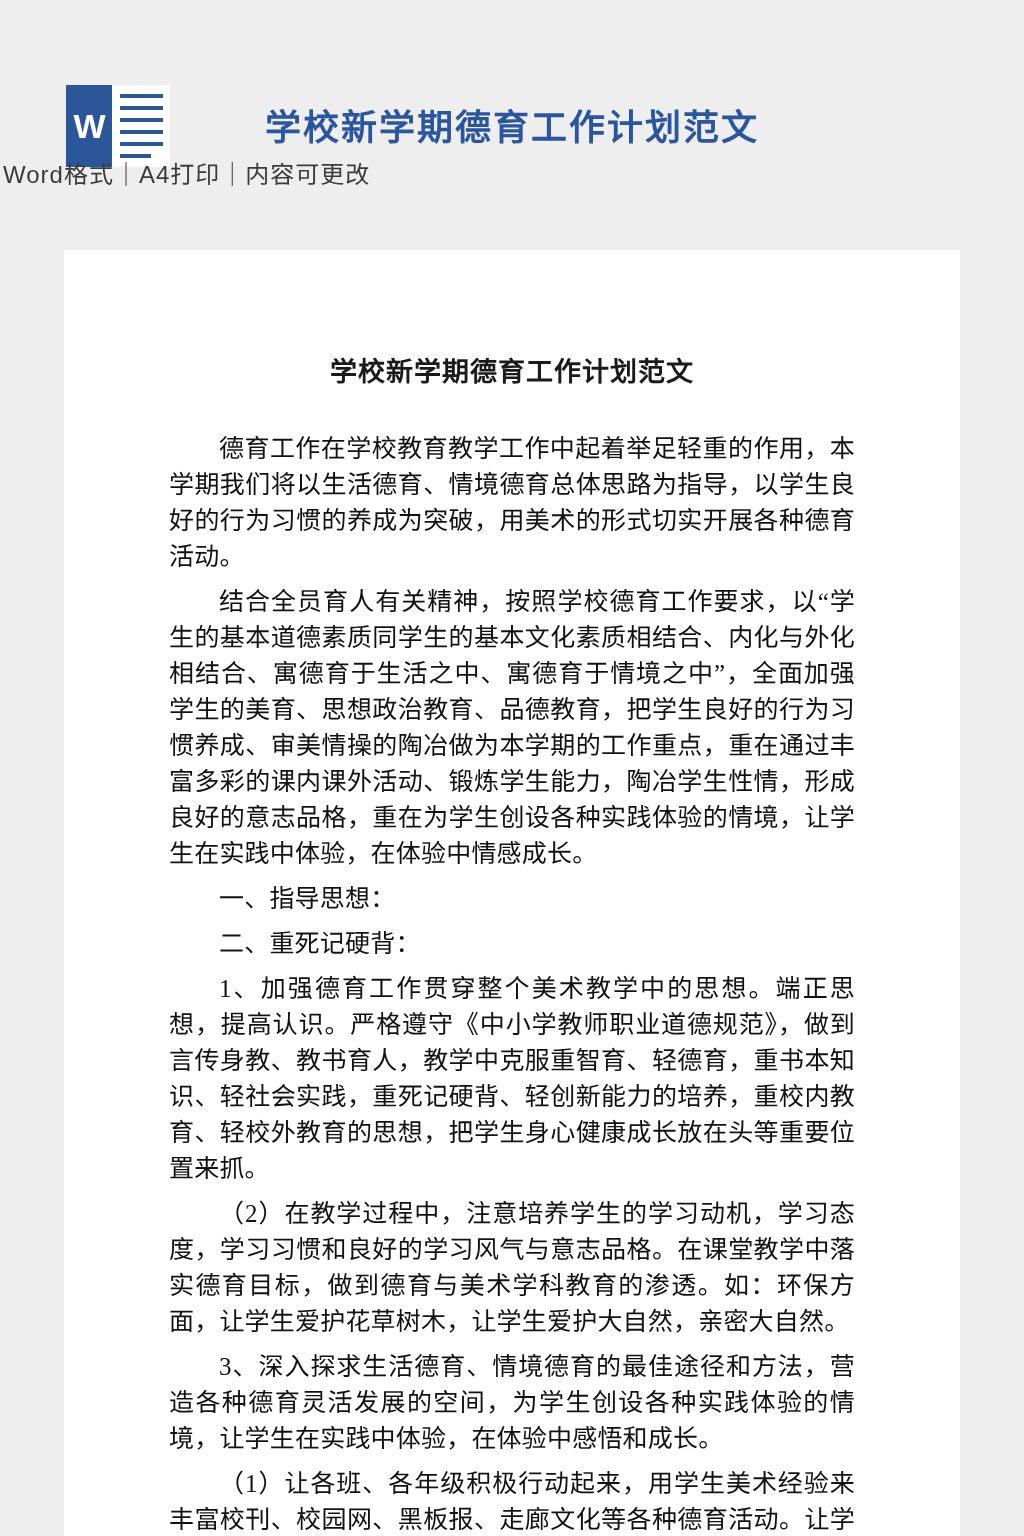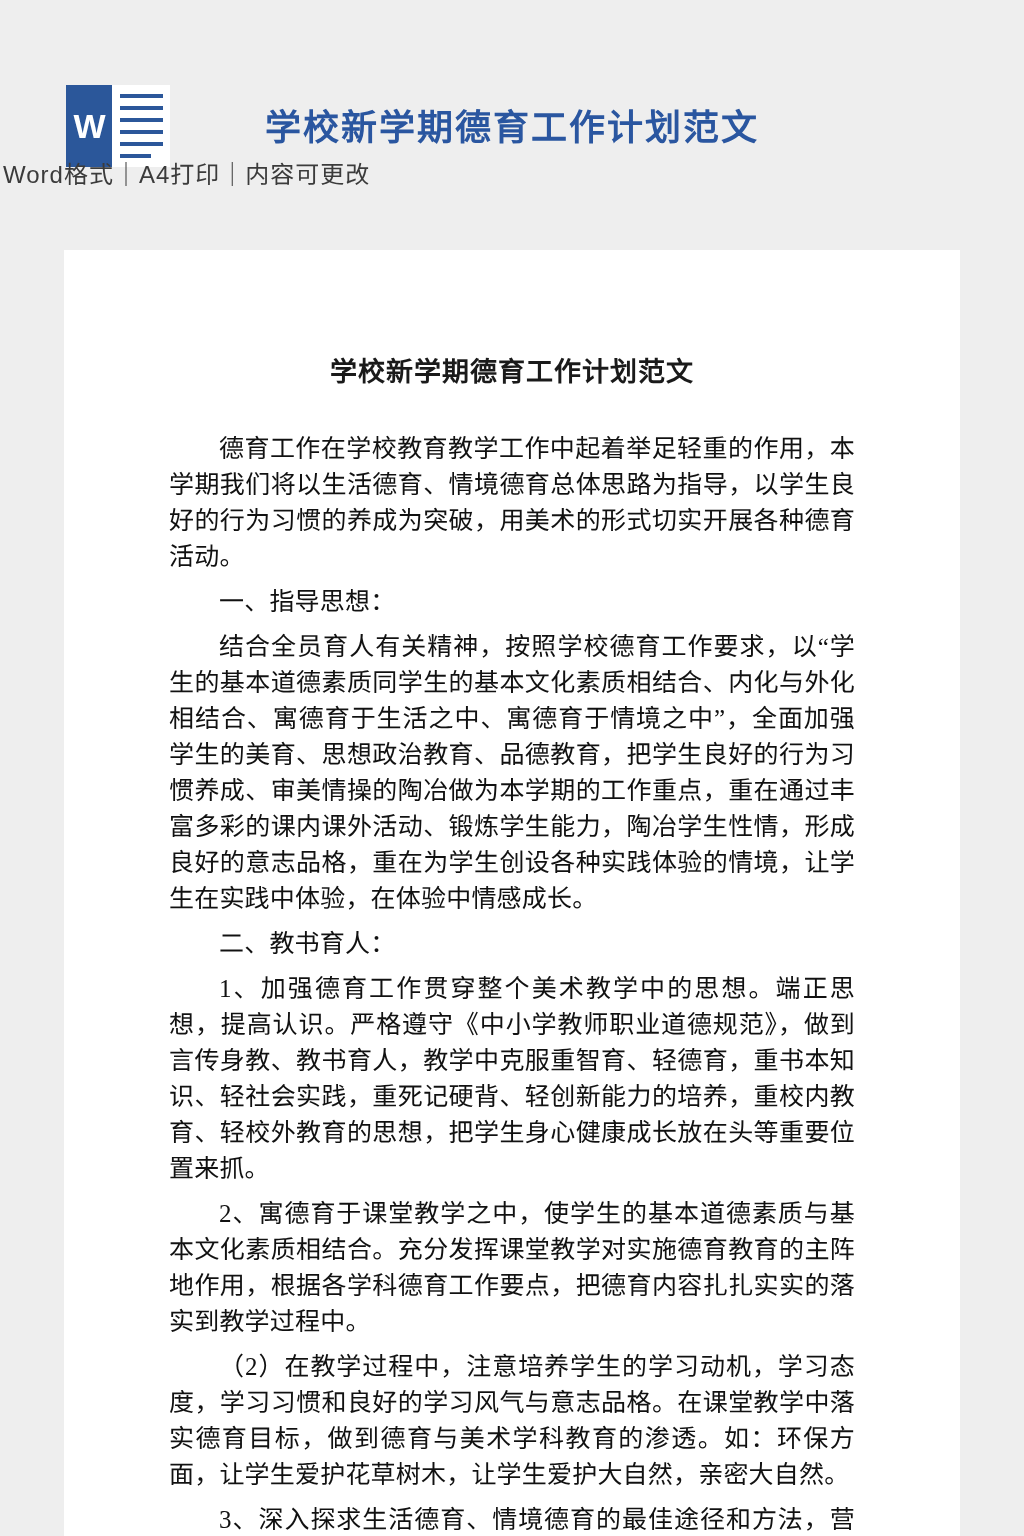--- a/index.html
+++ b/index.html
@@ -145,23 +145,22 @@
     </div>
 
     <div class="banner-title">学校新学期德育工作计划范文</div>
     <div class="banner-sub">Word格式｜A4打印｜内容可更改</div>
   </div>
 
   <div class="sheet">
     <div class="doc-title">学校新学期德育工作计划范文</div>
 
     <p class="doc-p">德育工作在学校教育教学工作中起着举足轻重的作用，本学期我们将以生活德育、情境德育总体思路为指导，以学生良好的行为习惯的养成为突破，用美术的形式切实开展各种德育活动。</p>
+    <p class="doc-p">结合全员育人有关精神，按照学校德育工作要求，以“学生的基本道德素质同学生的基本文化素质相结合、内化与外化相结合、寓德育于生活之中、寓德育于情境之中”，全面加强学生的美育、思想政治教育、品德教育，把学生良好的行为习惯养成、审美情操的陶冶做为本学期的工作重点，重在通过丰富多彩的课内课外活动、锻炼学生能力，陶冶学生性情，形成良好的意志品格，重在为学生创设各种实践体验的情境，让学生在实践中体验，在体验中情感成长。</p>
     <p class="doc-p">一、指导思想：</p>
-    <p class="doc-p">结合全员育人有关精神，按照学校德育工作要求，以“学生的基本道德素质同学生的基本文化素质相结合、内化与外化相结合、寓德育于生活之中、寓德育于情境之中”，全面加强学生的美育、思想政治教育、品德教育，把学生良好的行为习惯养成、审美情操的陶冶做为本学期的工作重点，重在通过丰富多彩的课内课外活动、锻炼学生能力，陶冶学生性情，形成良好的意志品格，重在为学生创设各种实践体验的情境，让学生在实践中体验，在体验中情感成长。</p>
-    <p class="doc-p">二、教书育人：</p>
+    <p class="doc-p">二、重死记硬背：</p>
     <p class="doc-p">1、加强德育工作贯穿整个美术教学中的思想。端正思想，提高认识。严格遵守《中小学教师职业道德规范》，做到言传身教、教书育人，教学中克服重智育、轻德育，重书本知识、轻社会实践，重死记硬背、轻创新能力的培养，重校内教育、轻校外教育的思想，把学生身心健康成长放在头等重要位置来抓。</p>
-    <p class="doc-p">2、寓德育于课堂教学之中，使学生的基本道德素质与基本文化素质相结合。充分发挥课堂教学对实施德育教育的主阵地作用，根据各学科德育工作要点，把德育内容扎扎实实的落实到教学过程中。</p>
     <p class="doc-p">（2）在教学过程中，注意培养学生的学习动机，学习态度，学习习惯和良好的学习风气与意志品格。在课堂教学中落实德育目标，做到德育与美术学科教育的渗透。如：环保方面，让学生爱护花草树木，让学生爱护大自然，亲密大自然。</p>
     <p class="doc-p">3、深入探求生活德育、情境德育的最佳途径和方法，营造各种德育灵活发展的空间，为学生创设各种实践体验的情境，让学生在实践中体验，在体验中感悟和成长。</p>
     <p class="doc-p">（1）让各班、各年级积极行动起来，用学生美术经验来丰富校刊、校园网、黑板报、走廊文化等各种德育活动。让学校每一个角落留下班级美术文化的'痕迹，让学生把自己所学的知识应用到社会生活实践中，达到学有所用，学有所长，学有专长，全方位锻炼学生的各种能力。</p>
   </div>
 
 </div>
 
 </body></html>

